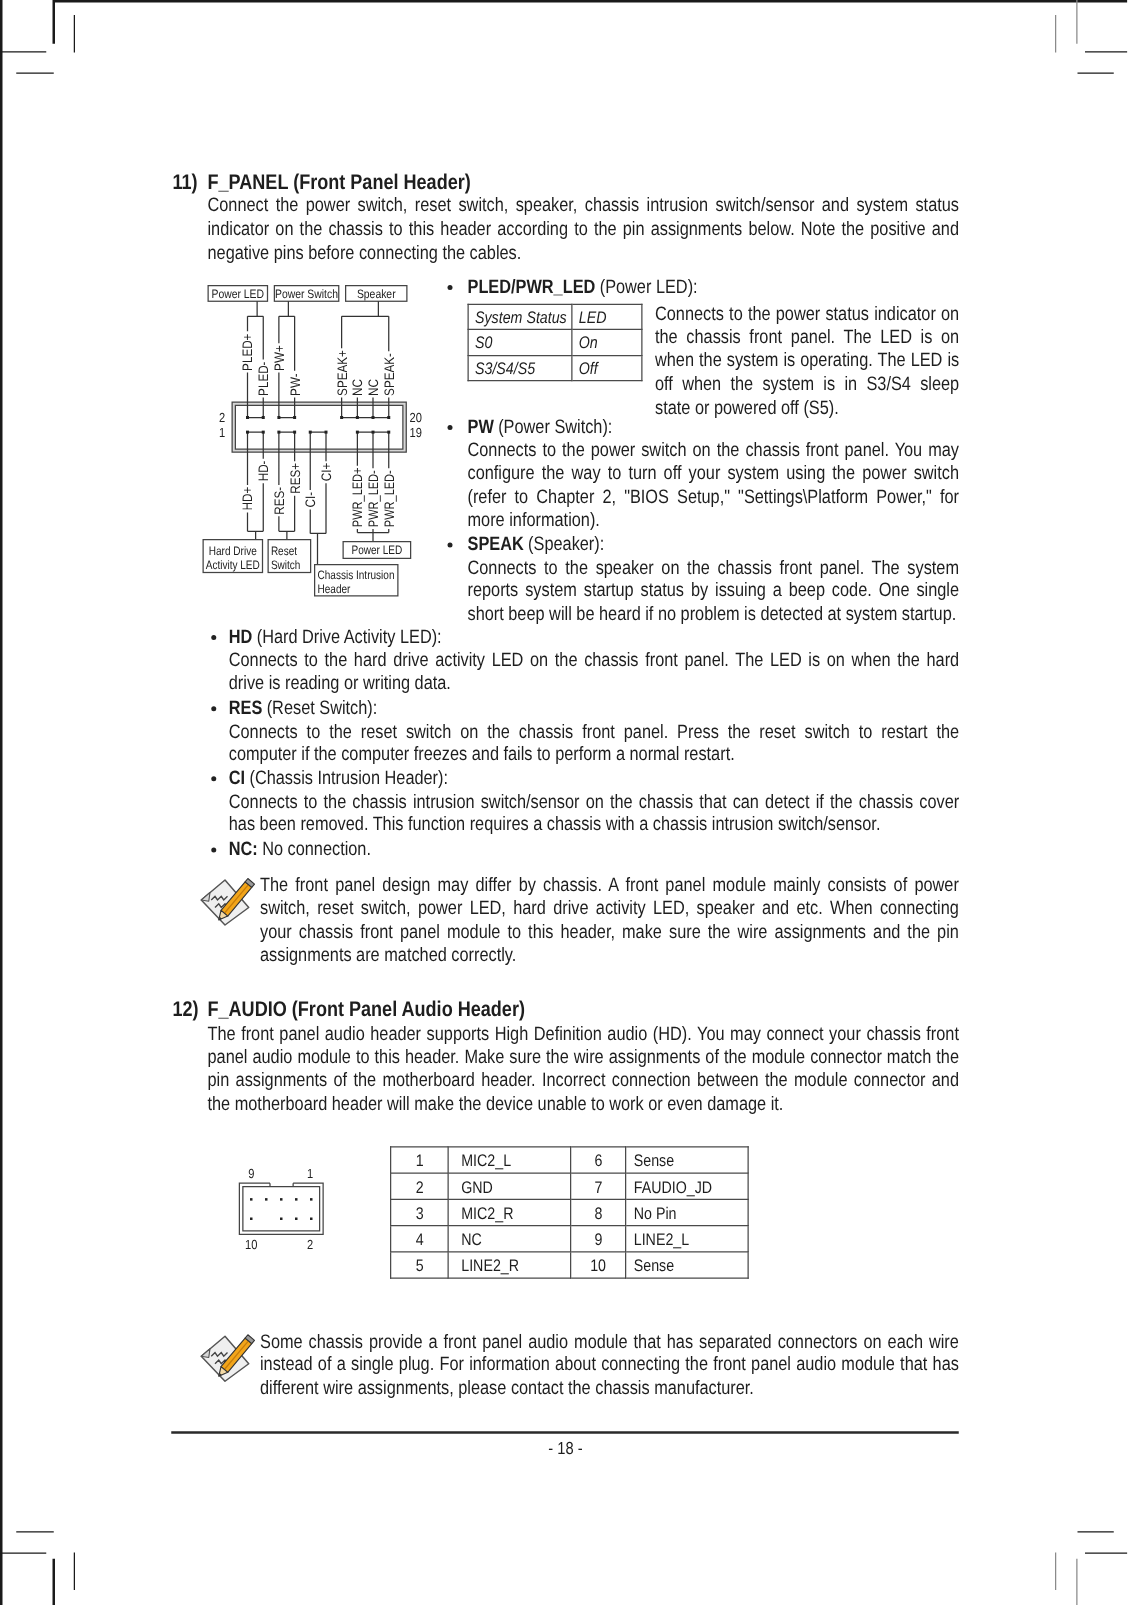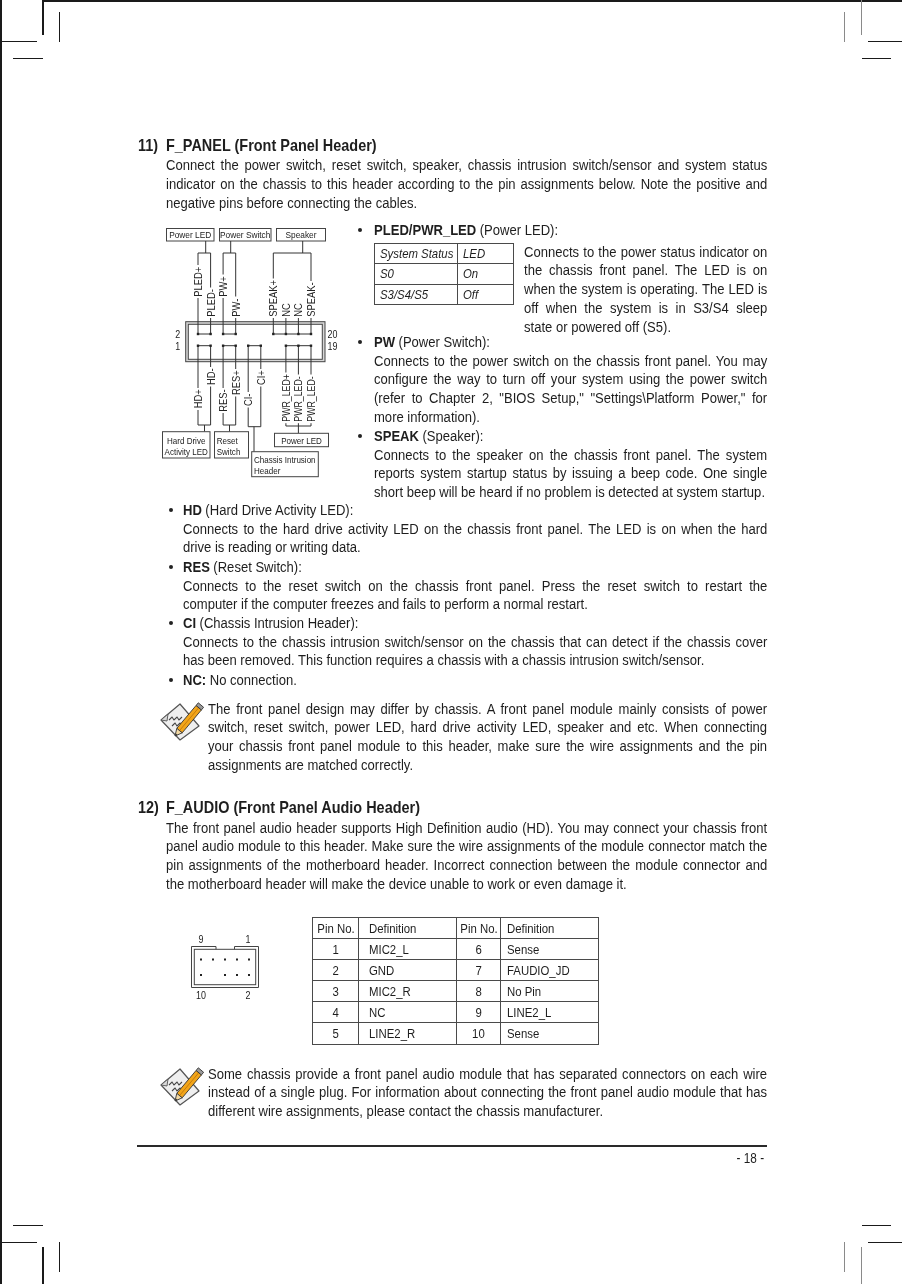--- a/index.html
+++ b/index.html
@@ -20,21 +20,21 @@
 .tbl td.c span{transform-origin:50% 50%;}
 .tbl td.p10{padding-left:9.5px;}
 .tbl td.p6{padding-left:6px;}
 .t1 tr{height:20.3px;font-style:italic;}
 .t2 tr{height:21.1px;}
 svg text{font-family:"Liberation Sans",sans-serif;fill:#222;}
 svg .pl{font-size:11px;}
 svg .gl{font-size:9.8px;}
 svg .nl{font-size:10.5px;}
 .rule{position:absolute;left:137px;top:1145px;width:630px;height:2px;background:#2a2a2a;}
-.pgnum{position:absolute;left:137px;top:1149px;width:630px;text-align:right;font-size:14px;line-height:18px;}
+.pgnum{position:absolute;left:137px;top:1149px;width:630px;text-align:center;font-size:14px;line-height:18px;}
 .pgnum span{display:inline-block;transform:scaleX(0.84);}
 </style>
 </head>
 <body>
 
 <div id="page">
 
   <div class="mk" style="left:43px;top:0;width:859px;height:1.5px"></div>
   <div class="mk" style="left:0;top:0;width:1.5px;height:1284px"></div>
 
@@ -258,26 +258,20 @@
   </svg>
 
   <table class="tbl t2" style="left:312px;top:917px;width:286px">
     <colgroup>
         <col style="width:46px">
         <col style="width:98.4px">
         <col style="width:43.3px">
         <col style="width:98.3px">
       </colgroup>
     <tbody>
-        <tr>
-      <td class="c"><span>Pin No.</span></td>
-      <td class="p10"><span>Definition</span></td>
-      <td class="c"><span>Pin No.</span></td>
-      <td class="p6"><span>Definition</span></td>
-    </tr>
     <tr>
       <td class="c"><span>1</span></td>
       <td class="p10"><span>MIC2_L</span></td>
       <td class="c"><span>6</span></td>
       <td class="p6"><span>Sense</span></td>
     </tr>
     <tr>
       <td class="c"><span>2</span></td>
       <td class="p10"><span>GND</span></td>
       <td class="c"><span>7</span></td>

